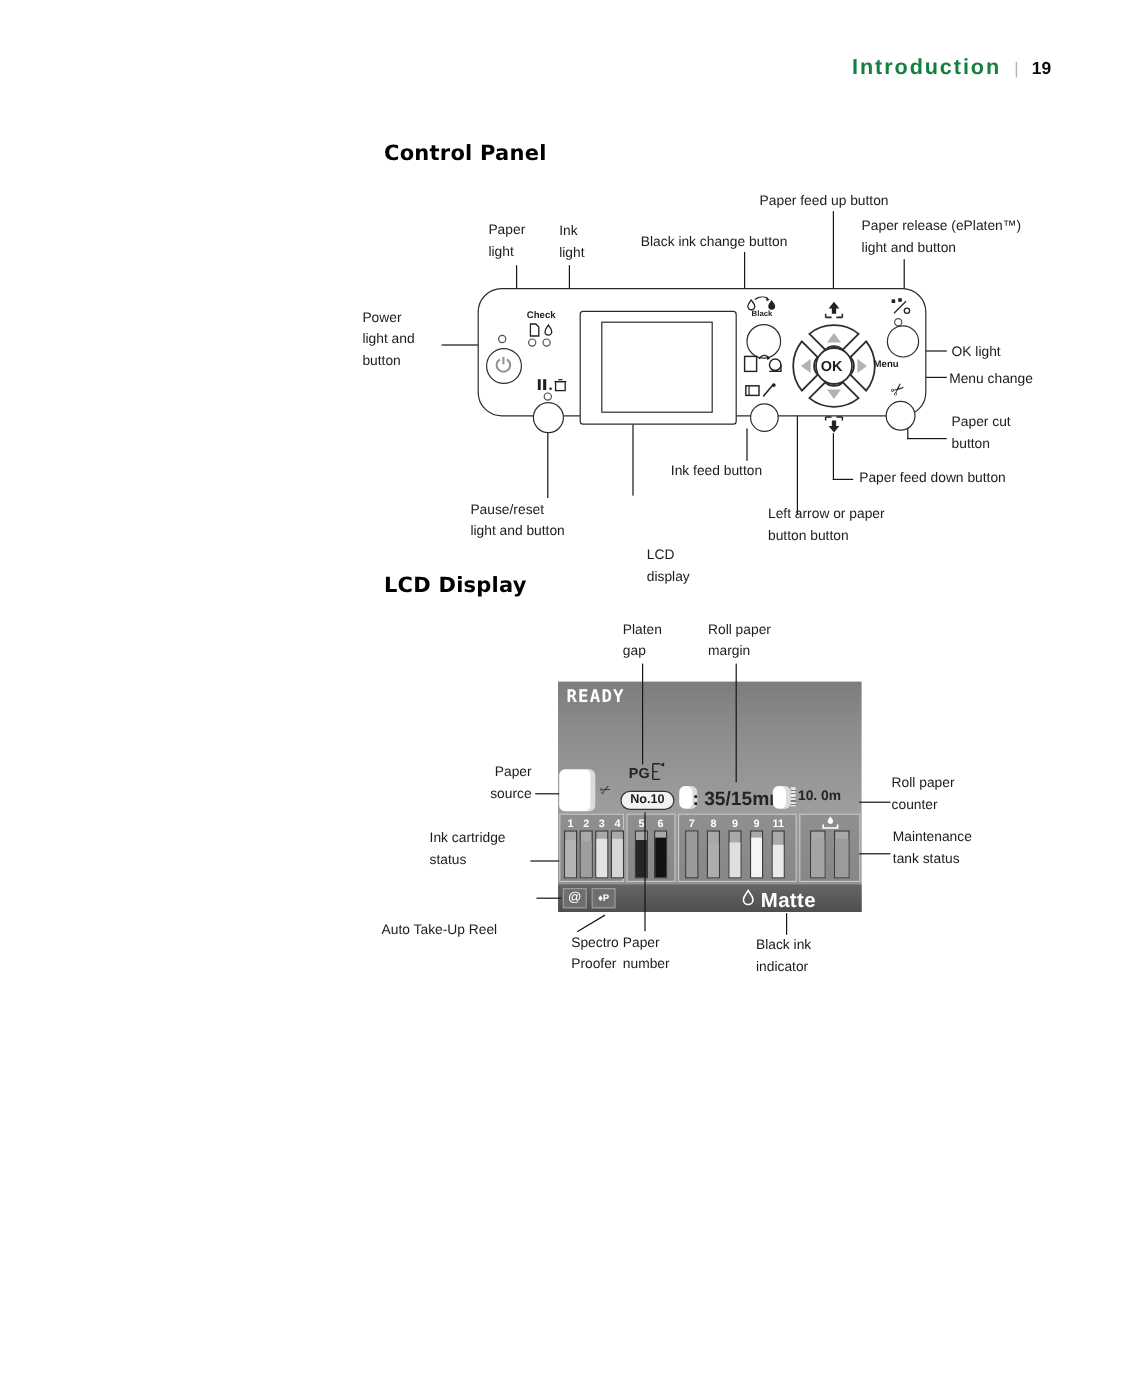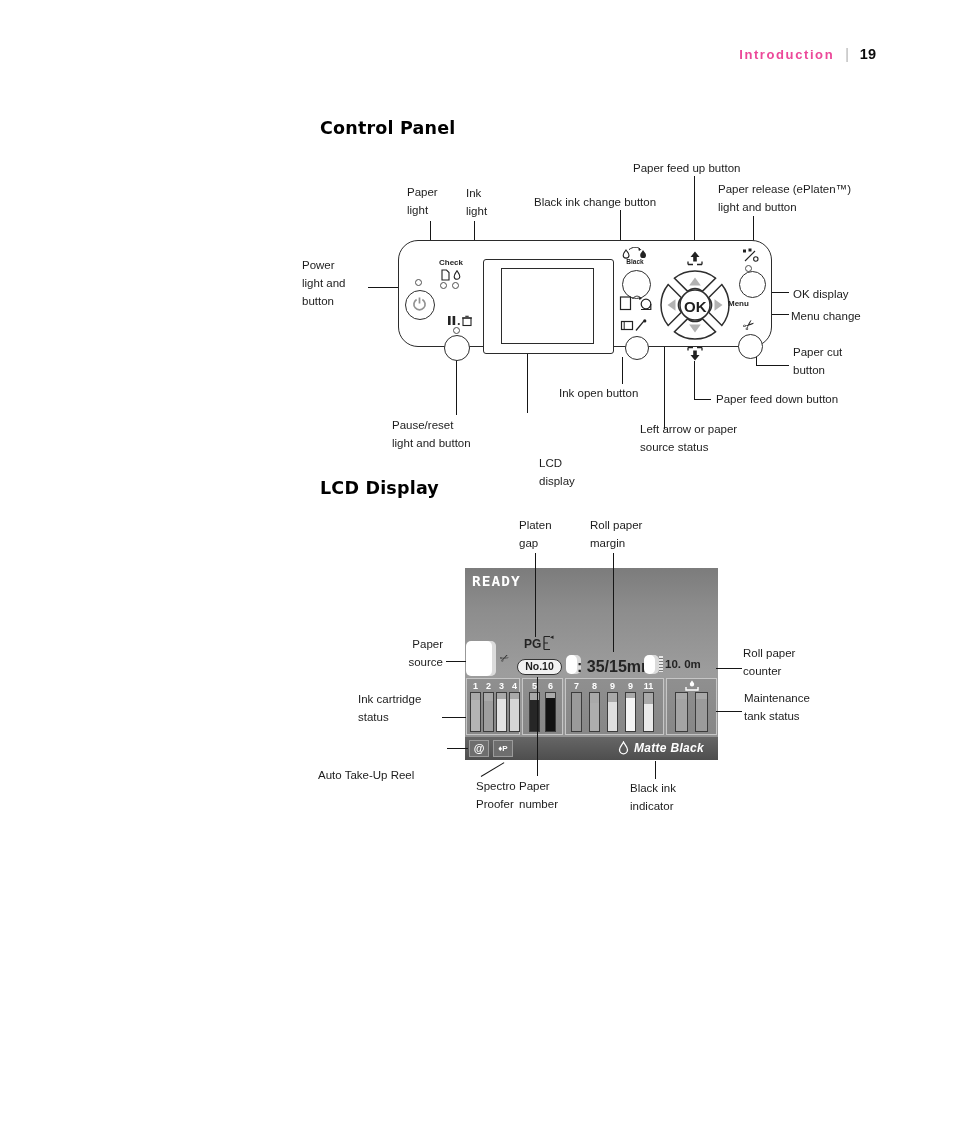--- a/index.html
+++ b/index.html
@@ -1,20 +1,20 @@
 <!DOCTYPE html>
 <html><head>
 <meta charset="utf-8">
 <style>
   html,body{margin:0;padding:0;background:#fff;}
   .page{position:relative;width:954px;height:1145px;background:#fff;overflow:hidden;
         font-family:"Liberation Sans",sans-serif;color:#1c1c1c;}
   
   .header{position:absolute;left:640px;top:46px;width:236px;display:flex;justify-content:flex-end;align-items:baseline;}
-  .hdr-section{font-size:13px;font-weight:bold;color:#ec4899;letter-spacing:1.6px;}
+  .hdr-section{font-size:18px;font-weight:bold;color:#15803d;letter-spacing:1.6px;}
   .hdr-sep{font-size:14px;color:#b3b3b3;margin:0 11px;font-weight:normal;}
   .hdr-page{font-size:14.5px;font-weight:bold;color:#0a0a0a;}
   
   .h1{position:absolute;left:302px;font-size:17.5px;font-weight:bold;color:#000;
       font-family:"DejaVu Sans","Liberation Sans",sans-serif;letter-spacing:0.2px;margin-left:18px;}
   
   .callout{position:absolute;font-size:11.5px;line-height:18px;color:#1c1c1c;white-space:pre-line;}
   
   .ld{position:absolute;background:#161616;}
   
@@ -72,28 +72,28 @@
 light</div>
   <div class="callout" style="left:466px;top:184px;">Ink
 light</div>
   <div class="callout" style="left:534px;top:193px;">Black ink change button</div>
   <div class="callout" style="left:633px;top:159px;">Paper feed up button</div>
   <div class="callout" style="left:718px;top:180px;">Paper release (ePlaten™)
 light and button</div>
   <div class="callout" style="left:302px;top:256px;">Power
 light and
 button</div>
-  <div class="callout" style="left:793px;top:285px;">OK display</div>
+  <div class="callout" style="left:793px;top:285px;">OK light</div>
   <div class="callout" style="left:791px;top:307px;">Menu change</div>
   <div class="callout" style="left:793px;top:343px;">Paper cut
 button</div>
   <div class="callout" style="left:716px;top:390px;">Paper feed down button</div>
-  <div class="callout" style="left:559px;top:384px;">Ink open button</div>
+  <div class="callout" style="left:559px;top:384px;">Ink feed button</div>
   <div class="callout" style="left:640px;top:420px;">Left arrow or paper
-source status</div>
+button button</div>
   <div class="callout" style="left:392px;top:416px;">Pause/reset
 light and button</div>
   <div class="callout" style="left:539px;top:416px;margin-top:38px;">LCD
 display</div>
 
   <div class="ld" style="left:430px;top:221px;width:1px;height:65px;"></div>
   <div class="ld" style="left:430px;top:286px;width:10px;height:1px;"></div>
   <div class="ld" style="left:474px;top:221px;width:1px;height:65px;"></div>
   <div class="ld" style="left:458px;top:286px;width:16px;height:1px;"></div>
   <div class="ld" style="left:620px;top:210px;width:1px;height:37px;"></div>
@@ -184,21 +184,21 @@
         <path d="M38 4 C45.8 4 52.9 6.6 58.5 11.2 L45.3 24.4 A10.4 10.4 0 0 0 30.7 24.4 L17.5 11.2 C23.1 6.6 30.2 4 38 4 Z" transform="rotate(270 38 38)"></path>
       </g>
       <g fill="#b2b2b2">
         <path d="M38 10.5 L43.8 18.5 H32.2 Z"></path>
         <path d="M38 10.5 L43.8 18.5 H32.2 Z" transform="rotate(90 38 38)"></path>
         <path d="M38 10.5 L43.8 18.5 H32.2 Z" transform="rotate(180 38 38)"></path>
         <path d="M38 10.5 L43.8 18.5 H32.2 Z" transform="rotate(270 38 38)"></path>
       </g>
       <circle cx="38" cy="38" r="15" fill="#fff" stroke="#2e2e2e" stroke-width="1.5"></circle>
     </svg>
-    <span class="ptext" style="left:285px;top:57px;width:22px;text-align:left;font-size:15px;">OK</span>
+    <span class="ptext" style="left:285px;top:57px;width:22px;text-align:left;font-size:12px;">OK</span>
 
     <svg class="abs" style="left:288px;top:105px;" width="16" height="15" viewBox="0 0 16 15">
       <path d="M1 1.5 V4.5 M1 1.5 H6 M10 1.5 H15 M15 1.5 V4.5" stroke="#222" stroke-width="1.3" fill="none"></path>
       <path d="M8 14.5 L12.5 9 H9.8 V4.5 H6.2 V9 H3.5 Z" fill="#222"></path>
     </svg>
     <span class="ptext" style="left:329px;top:58px;font-size:8px;">Menu</span>
 
     <svg class="abs" style="left:343px;top:7px;" width="18" height="15" viewBox="0 0 18 15">
       <rect x="1" y="1.5" width="3" height="3" fill="#222"></rect>
       <rect x="6.5" y="0.5" width="3" height="3" fill="#222"></rect>
@@ -339,21 +339,21 @@
           </div>
         </div>
     </div>
 
     <div class="statusbar">
       <div class="sb-box" style="left:4px;font-size:11px;line-height:15px;">@</div>
       <div class="sb-box" style="left:28px;font-size:8px;line-height:15px;">♦P</div>
       <svg class="abs" style="left:153px;top:4px;" width="11" height="15" viewBox="0 0 11 15">
         <path d="M5.5 1 C4.2 3.8 1.5 5.8 1.5 8.8 a4 4 0 0 0 8 0 C9.5 5.8 6.8 3.8 5.5 1 Z" fill="none" stroke="#fff" stroke-width="1.3"></path>
       </svg>
-      <span class="abs" style="left:169px;top:4px;font-size:12px;font-weight:bold;color:#fff;letter-spacing:0.3px;font-style:italic;">Matte Black</span>
+      <span class="abs" style="left:169px;top:4px;font-size:17px;font-weight:bold;color:#fff;letter-spacing:0.3px;">Matte Black</span>
     </div>
   </div>
 
   <div class="ld" style="left:535px;top:553px;width:1px;height:84px;"></div>
   <div class="ld" style="left:613px;top:553px;width:1px;height:99px;"></div>
   <div class="ld" style="left:446px;top:661px;width:20px;height:1px;"></div>
   <div class="ld" style="left:442px;top:717px;width:24px;height:1px;"></div>
   <div class="ld" style="left:447px;top:748px;width:21px;height:1px;"></div>
   <div class="ld" style="left:481px;top:776px;width:27px;height:1px;transform:rotate(-31deg);transform-origin:0 50%;"></div>
   <div class="ld" style="left:537px;top:677px;width:1px;height:99px;"></div>

